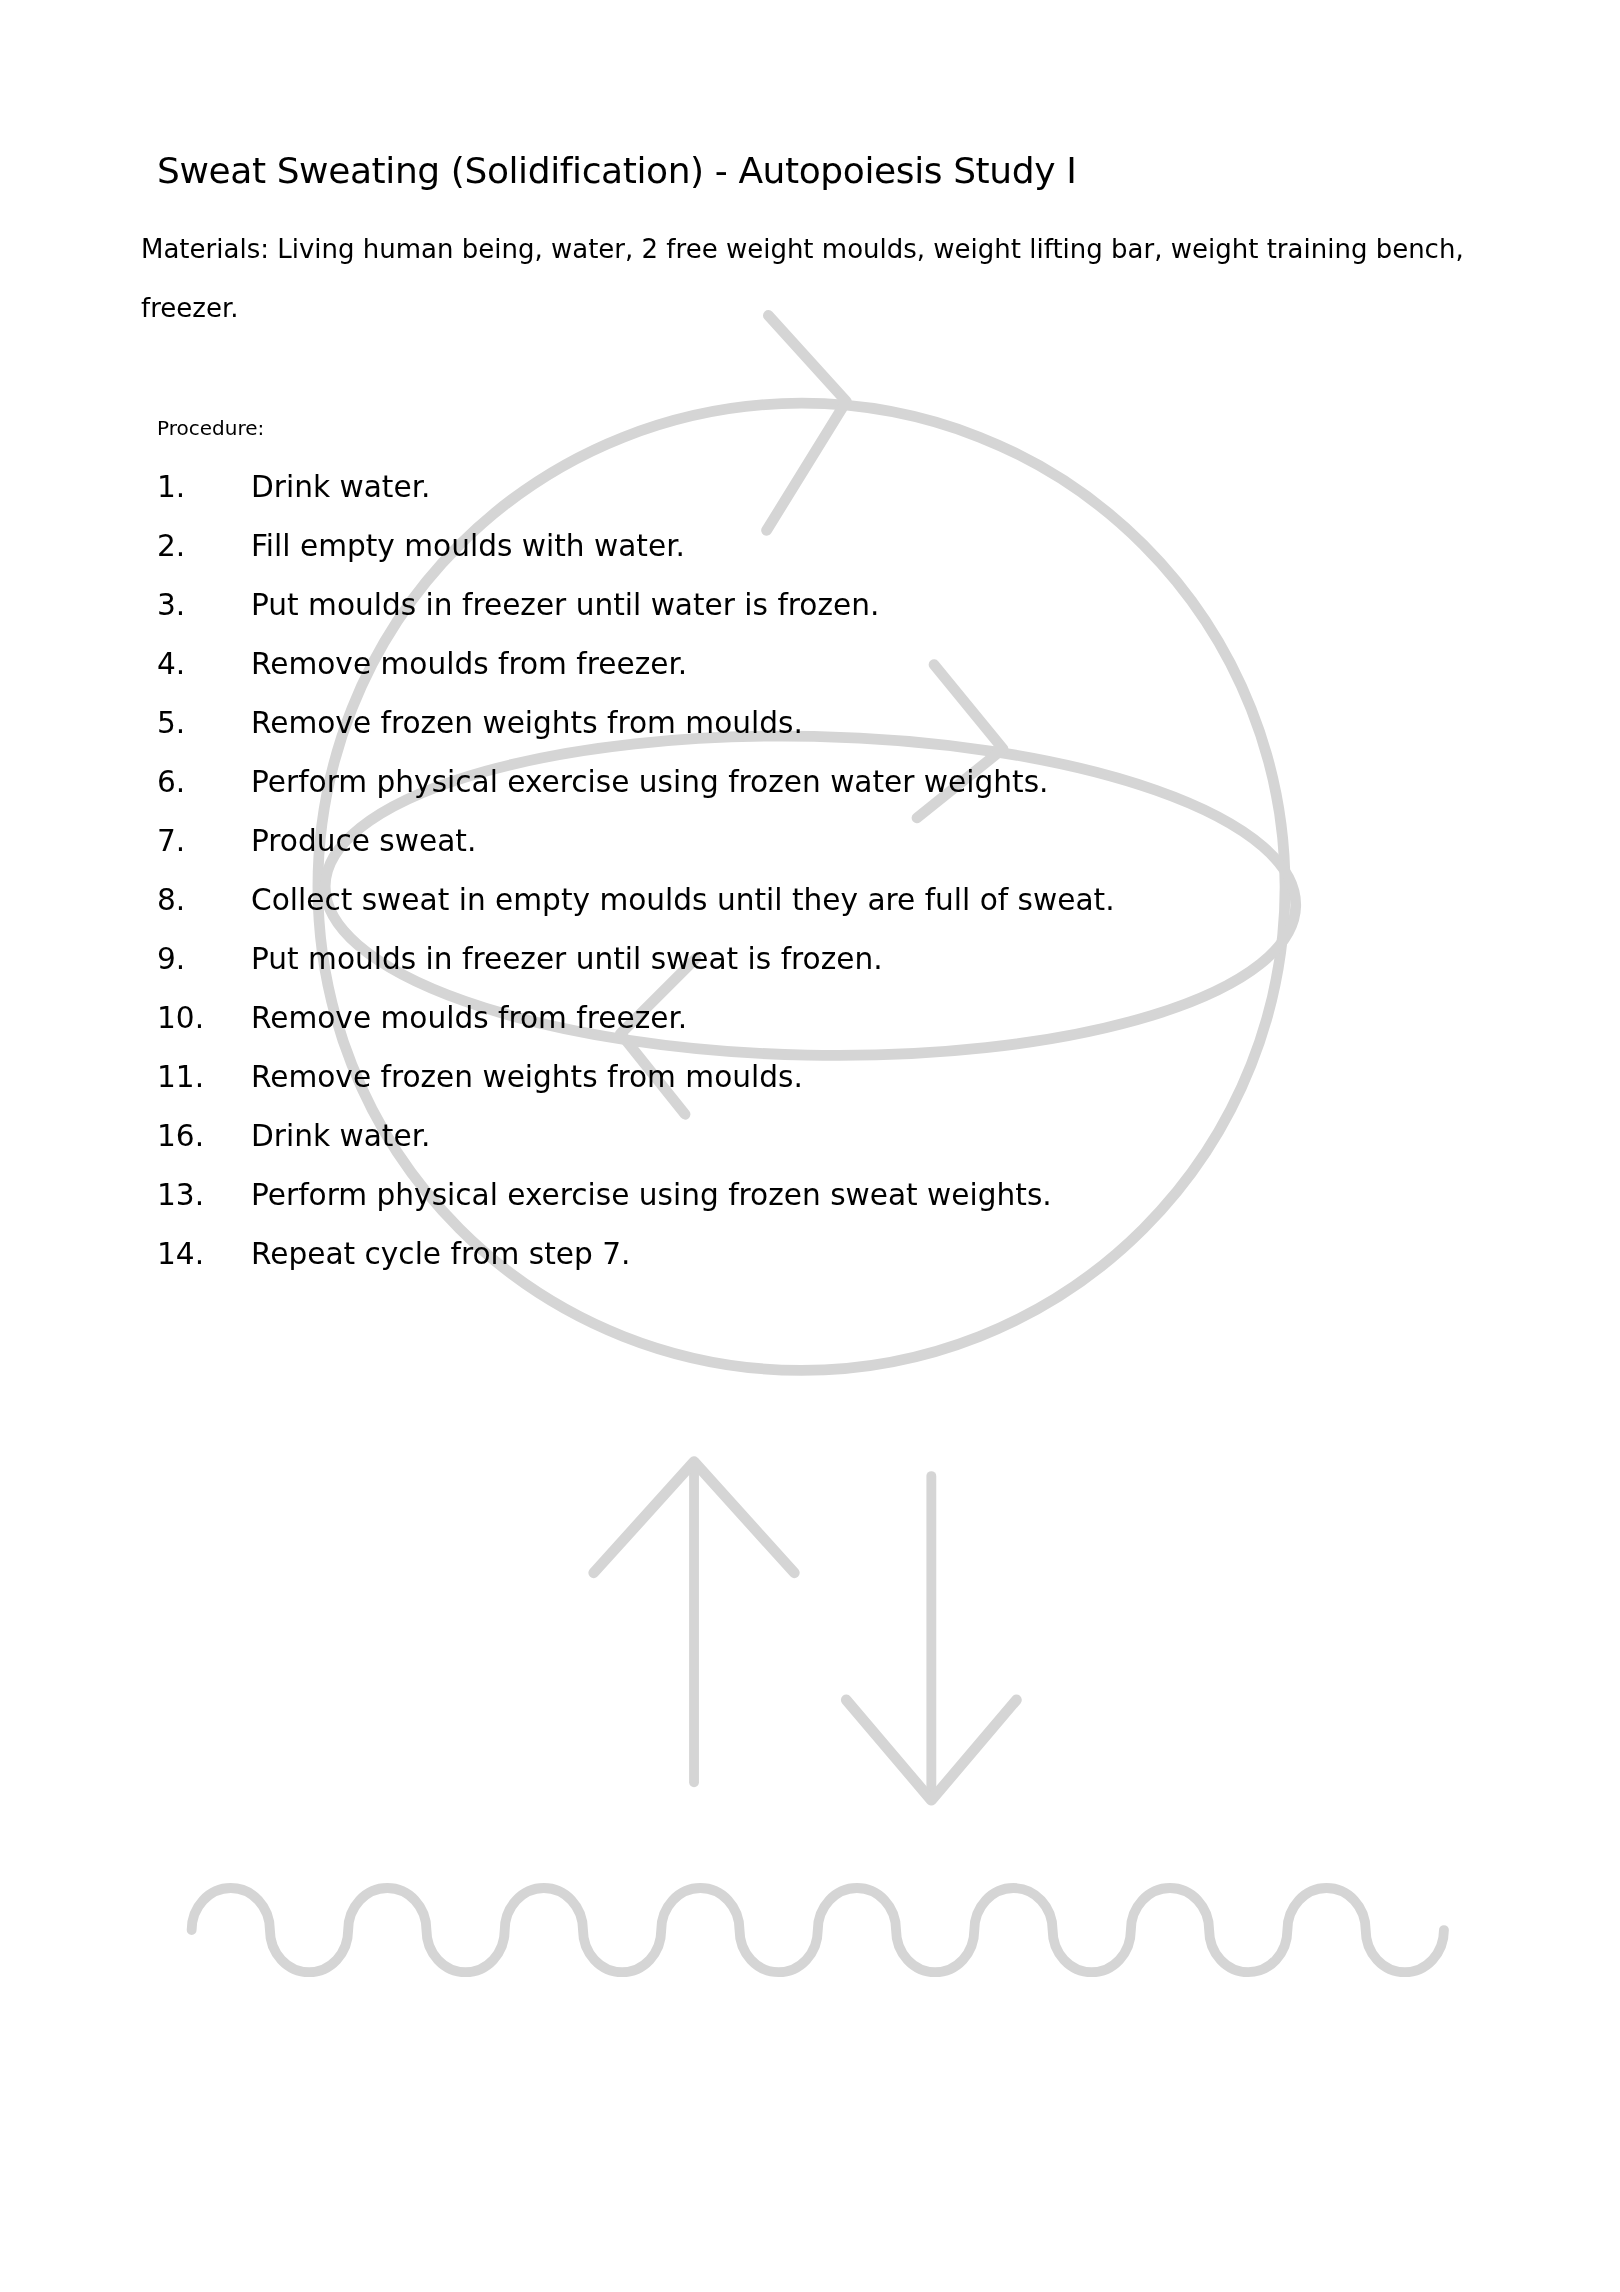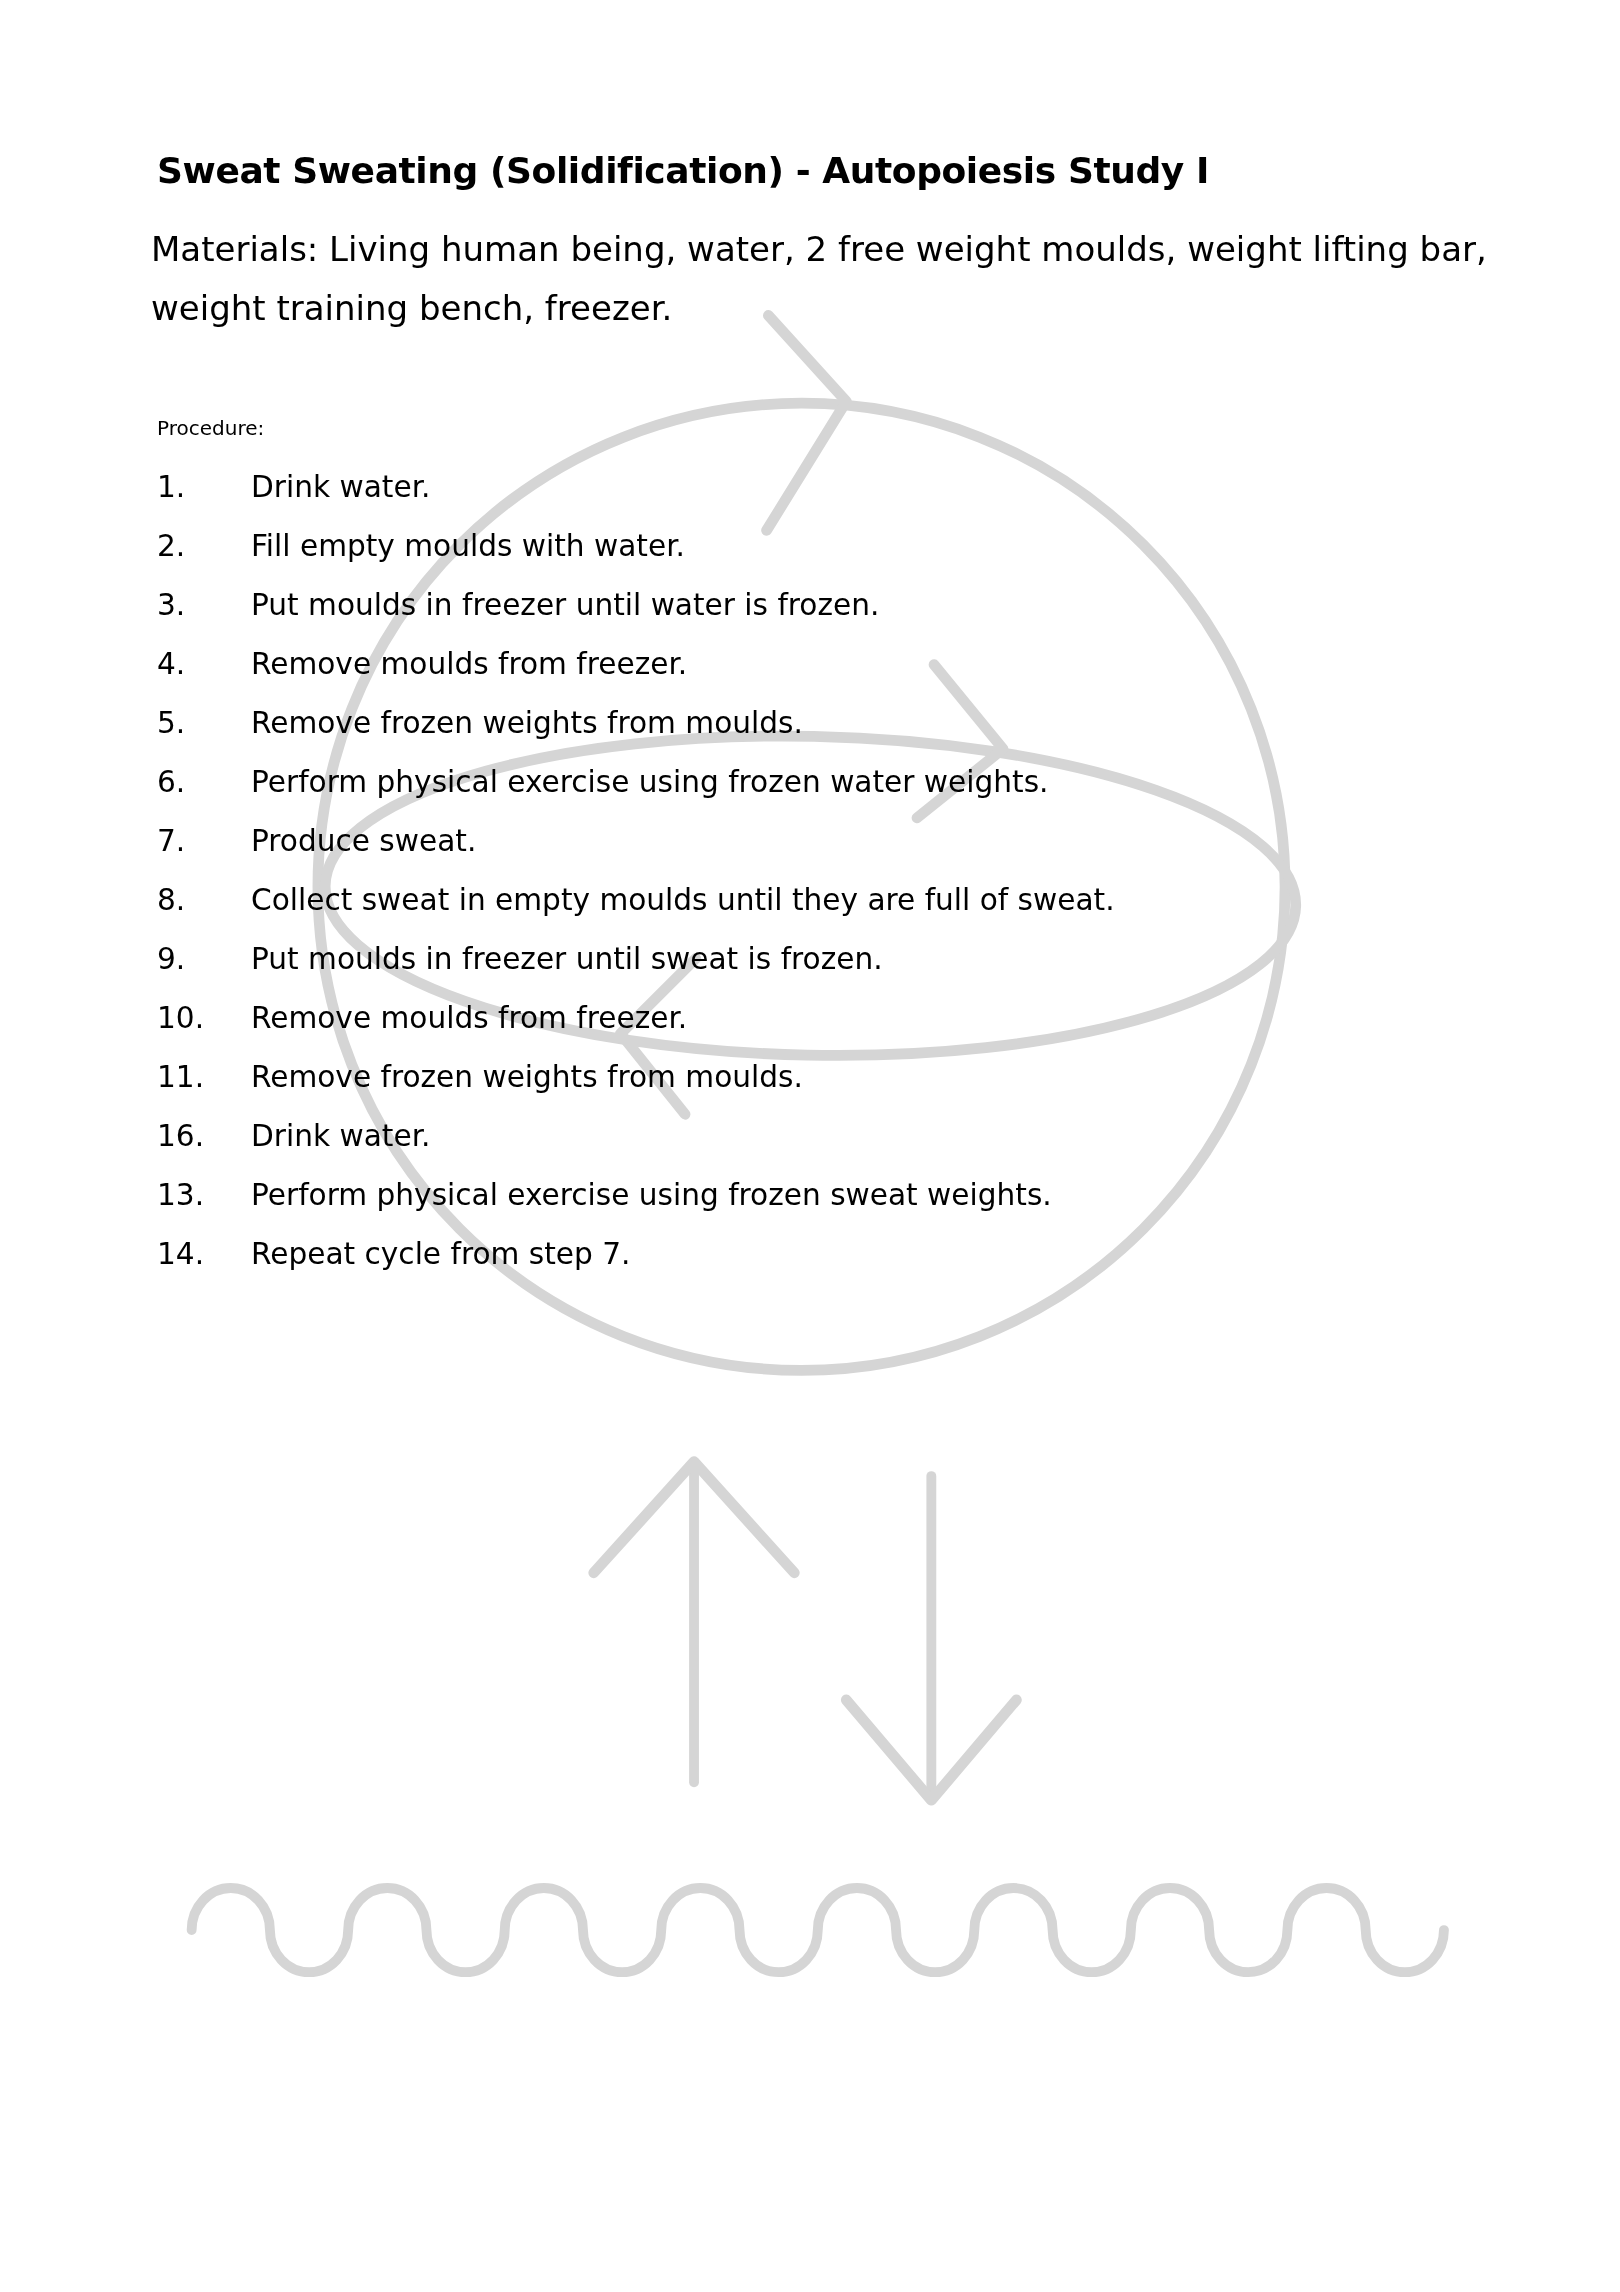--- a/index.html
+++ b/index.html
@@ -12,27 +12,27 @@
     overflow:hidden;
   }
   .bg-art {
     position:absolute; left:0; top:0; width:1620px; height:2293px;
     z-index:0;
   }
   .bg-art * { fill:none; stroke-linecap:round; stroke-linejoin:round; }
   .txt { position:absolute; z-index:1; }
   .doc-title {
     left:157px; top:150px;
-    font-size:36px; font-weight:bold;
+    font-size:36px; font-weight:normal;
     letter-spacing:-0.4px;
     margin:0;
   }
   .materials {
-    left:151px; top:220px; width:1343px;
-    font-size:34px; line-height:59px;
+    left:141px; top:220px; width:1343px;
+    font-size:26px; line-height:59px;
     margin:0;
   }
   .procedure-label {
     left:157px; top:399px;
     font-size:20px; line-height:59px;
     margin:0;
   }
   .steps {
     left:157px; top:457px; width:1343px;
   }

